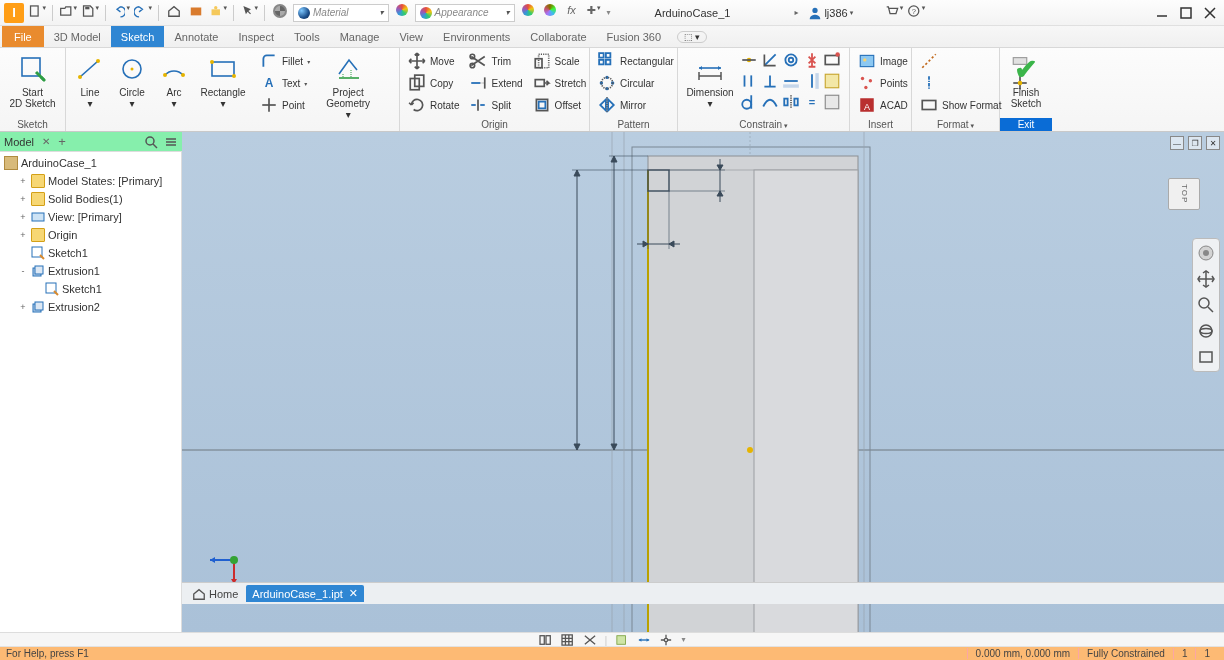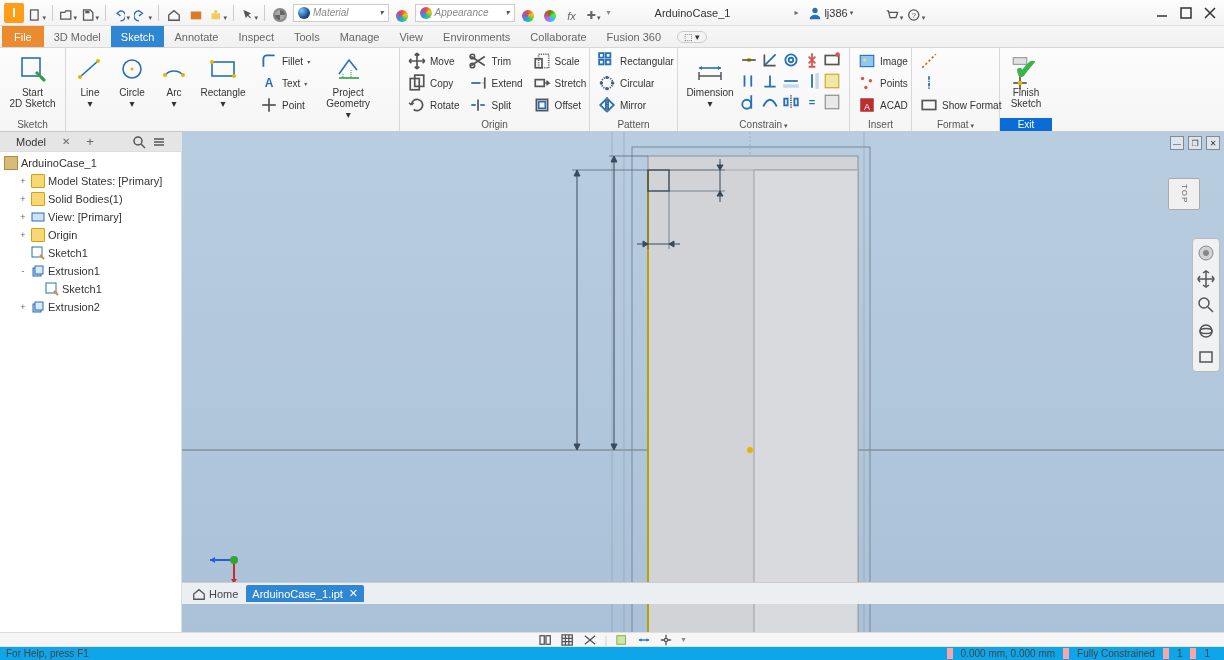--- a/index.html
+++ b/index.html
@@ -3,21 +3,21 @@
 <meta charset="utf-8">
 <style>
   * { box-sizing: border-box; margin: 0; padding: 0; font-family: "Segoe UI", Arial, sans-serif; }
   body { width: 1224px; height: 660px; background: #fff; font-size: 11px; color: #333; overflow: hidden; position: relative; }
 
   
   .titlebar { height: 26px; background: linear-gradient(#fdfdfd,#f3f3f3); border-bottom: 1px solid #e0e0e0; display: flex; align-items: center; padding: 0 4px; gap: 4px; }
   .app-icon { width: 20px; height: 20px; background: #ff9e16; color: #fff; font-weight: bold; display: flex; align-items: center; justify-content: center; font-size: 13px; border-radius: 2px; }
   .qat { display: flex; align-items: center; gap: 4px; }
   .qat .sep { width: 1px; height: 16px; background: #ccc; margin: 0 2px; }
-  .qat-btn { width: 18px; height: 18px; display: flex; align-items: flex-end; justify-content: center; cursor: pointer; }
+  .qat-btn { width: 18px; height: 18px; display: flex; align-items: flex-start; justify-content: center; cursor: pointer; }
   .qat-btn svg { width: 14px; height: 14px; }
   .qat-drop::after { content: "▾"; font-size: 7px; color: #555; margin-left: 1px; }
   .material-box, .appear-box { display: flex; align-items: center; border: 1px solid #ccc; background: #fff; height: 18px; padding: 0 4px; gap: 3px;}
   .material-box span, .appear-box span { font-style: italic; color: #888; font-size: 10px; }
   .ball-icon { width: 12px; height: 12px; border-radius: 50%; background: radial-gradient(circle at 30% 30%, #7ec8ff 0%, #1b4f8c 60%, #0a2547 100%); }
   .color-ball { width: 12px; height: 12px; border-radius: 50%; background: conic-gradient(#e74c3c,#f1c40f,#2ecc71,#3498db,#9b59b6,#e74c3c); }
   .doc-title { flex: 0 0 auto; margin: 0 60px 0 40px; font-size: 11px; color: #333; }
   .search-box { flex: 0 0 170px; border: 1px solid #ccc; background: #fff; height: 20px; display: flex; align-items: center; padding: 0 4px; gap: 4px; color: #777; }
   .user-btn { display: flex; align-items: center; gap: 2px; margin: 0 6px; }
   .win-controls { display: flex; gap: 4px; margin-left: auto; }
@@ -49,21 +49,21 @@
   .finish-icon { color: #3bb54a; font-size: 28px; font-weight: bold; }
 
   
   .gl-blue { stroke: #2670b8; fill: none; stroke-width: 1.6; }
   .gl-green { stroke: #2f9e44; fill: none; stroke-width: 1.6; }
   .gl-red { stroke: #d9534f; fill: none; stroke-width: 1.6; }
   .gl-dark { stroke: #555; fill: none; stroke-width: 1.5; }
   .dot-y { fill: #e6b400; }
 
   
-  .browser-hdr { position: absolute; top: 132px; left: 0; width: 182px; height: 20px; background: #e5e5e5; border-bottom: 1px solid #ddd; display: flex; align-items: center; padding: 0 16px; gap: 16px; }
+  .browser-hdr { position: absolute; top: 132px; left: 0; width: 182px; height: 20px; background: #86efac; border-bottom: 1px solid #ddd; display: flex; align-items: center; padding: 0 4px; gap: 8px; }
   .browser-hdr .lbl { font-size: 11px; }
   .browser-hdr .close { font-size: 10px; color: #666; }
   .browser-hdr .plus { font-size: 13px; color: #666; }
   .browser-hdr-right { margin-left: auto; display: flex; gap: 6px; align-items: center;}
   .tree { position: absolute; top: 152px; left: 0; width: 182px; bottom: 28px; background: #fff; border-right: 1px solid #ddd; overflow: auto; padding-top: 2px;}
   .tree-row { height: 18px; display: flex; align-items: center; gap: 3px; padding-left: 4px; cursor: pointer; font-size: 11px; }
   .tree-row.sel { background: #d7e6f6; }
   .tw { width: 10px; text-align: center; color: #666; font-size: 9px;}
   .tree-icon { width: 14px; height: 14px; flex-shrink: 0;}
   .folder-ic { background: #f7d774; border: 1px solid #d4a017; border-radius: 1px; }
@@ -80,23 +80,23 @@
   .model-svg { position: absolute; top: 0; left: 0; }
 
   
   .doc-tabs { position: absolute; left: 182px; right: 0; bottom: 28px; height: 22px; background: #eceff2; border-top: 1px solid #ccc; display: flex; align-items: center; padding-left: 4px; gap: 2px;}
   .home-tab { display: flex; align-items: center; gap: 3px; padding: 0 6px; color:#444; cursor:pointer;}
   .doc-tab { background: #2f86d3; color: #fff; padding: 2px 6px; display: flex; align-items: center; gap: 6px; font-size: 11px; cursor:pointer; border-radius: 2px 2px 0 0;}
 
   
   .toolstrip { position: absolute; left: 0; right: 0; bottom: 14px; height: 14px; background: #f6f6f6; border-top: 1px solid #ddd; display:flex; align-items:center; justify-content:center; gap:8px; }
   .toolstrip .ti { width:14px; height:12px; cursor:pointer;}
-  .statusbar { position: absolute; left: 0; right: 0; bottom: 0; height: 14px; background: #0ea5e9; border-top: 1px solid #e2e2e2; display:flex; align-items:center; font-size: 10px; color:#444; padding: 0 6px;}
+  .statusbar { position: absolute; left: 0; right: 0; bottom: 0; height: 14px; background: #fdba74; border-top: 1px solid #e2e2e2; display:flex; align-items:center; font-size: 10px; color:#444; padding: 0 6px;}
   .statusbar .spacer { flex:1;}
-  .statusbar .cell { border-left: 6px solid #fca5a5; padding: 0 8px;}
+  .statusbar .cell { border-left: 1px solid #fca5a5; padding: 0 8px;}
 </style>
 </head>
 <body>
 
 <div class="titlebar">
   <div class="app-icon">I</div>
   <div class="qat">
     <div class="qat-btn qat-drop">
         <svg viewBox="0 0 16 16">
           <rect x="3" y="2" width="9" height="12" class="gl-dark"></rect>

